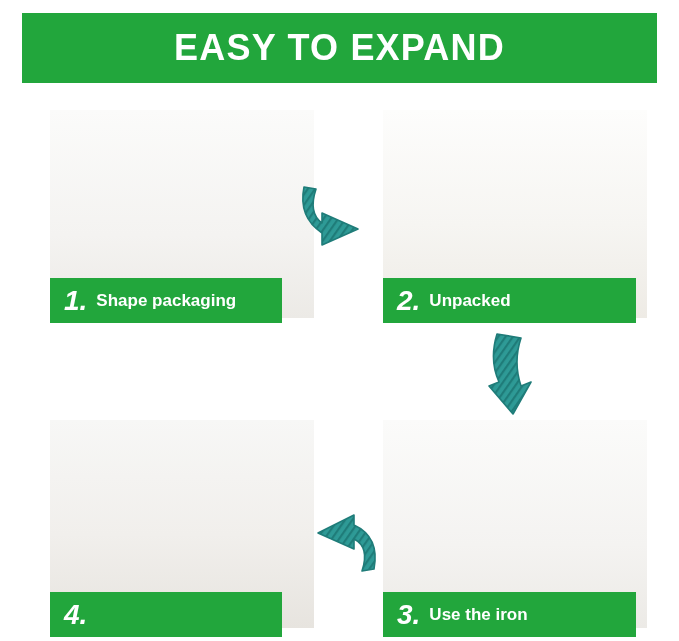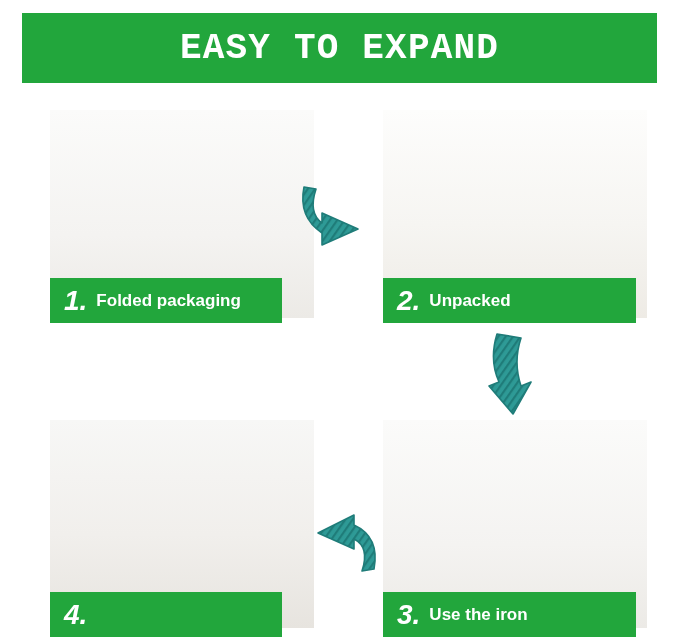--- a/index.html
+++ b/index.html
@@ -33,21 +33,21 @@
     display: flex;
     align-items: center;
     justify-content: center;
   }
   .header-title {
     color: #ffffff;
     font-size: 36px;
     font-weight: bold;
     letter-spacing: 1.2px;
     text-align: center;
-    font-family: Liberation Mono, monospace;
+    font-family: Liberation Sans, sans-serif;
   }
 
   
   .panel {
     position: absolute;
     overflow: hidden;
     background: #f2f1ef;
   }
   .panel-1 { left: 50px;  top: 110px; width: 264px; height: 208px; }
   .panel-2 { left: 383px; top: 110px; width: 264px; height: 208px; }
@@ -158,21 +158,21 @@
       <ellipse cx="98" cy="186" rx="16" ry="13" fill="none" stroke="#e3ddcf" stroke-width="2"></ellipse>
       <ellipse cx="216" cy="170" rx="15" ry="12" fill="#f6f4ee"></ellipse>
       <ellipse cx="216" cy="170" rx="15" ry="12" fill="none" stroke="#e3ddcf" stroke-width="2"></ellipse>
 
       <path d="M40 166 Q138 180 234 166 L232 172 Q138 186 42 172 Z" fill="#c4ad8a" opacity="0.55"></path>
     </svg>
   </div>
 
   <div class="caption-bar cap-1">
     <span class="cap-num">1.</span>
-    <span class="cap-text">Folded packaging</span>
+    <span class="cap-text">Shape packaging</span>
   </div>
 
   <div class="panel panel-2">
     <div class="photo-bg warm"></div>
     <svg width="264" height="208" viewBox="0 0 264 208">
       <defs>
         <linearGradient id="g2wall" x1="0" y1="0" x2="0" y2="1">
           <stop offset="0%" stop-color="#fdfdfc"></stop>
           <stop offset="72%" stop-color="#f4f3f0"></stop>
           <stop offset="100%" stop-color="#e8e5df"></stop>

